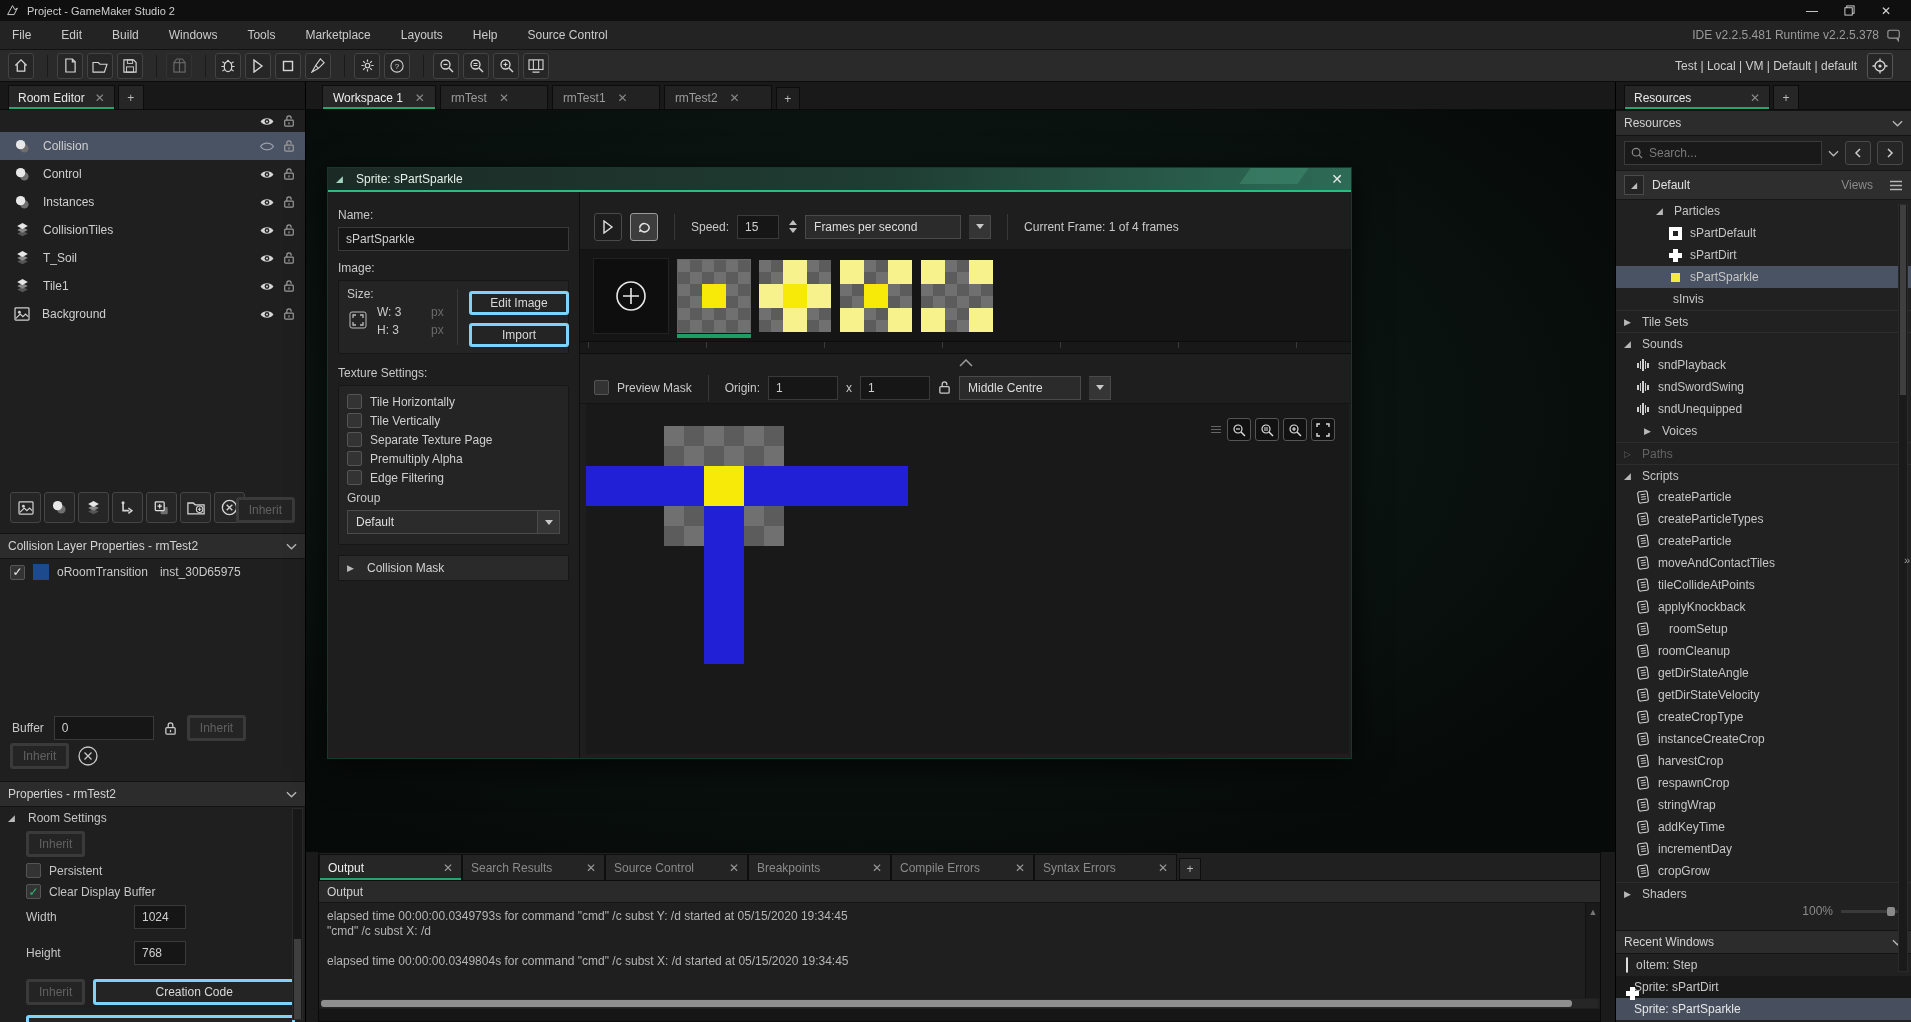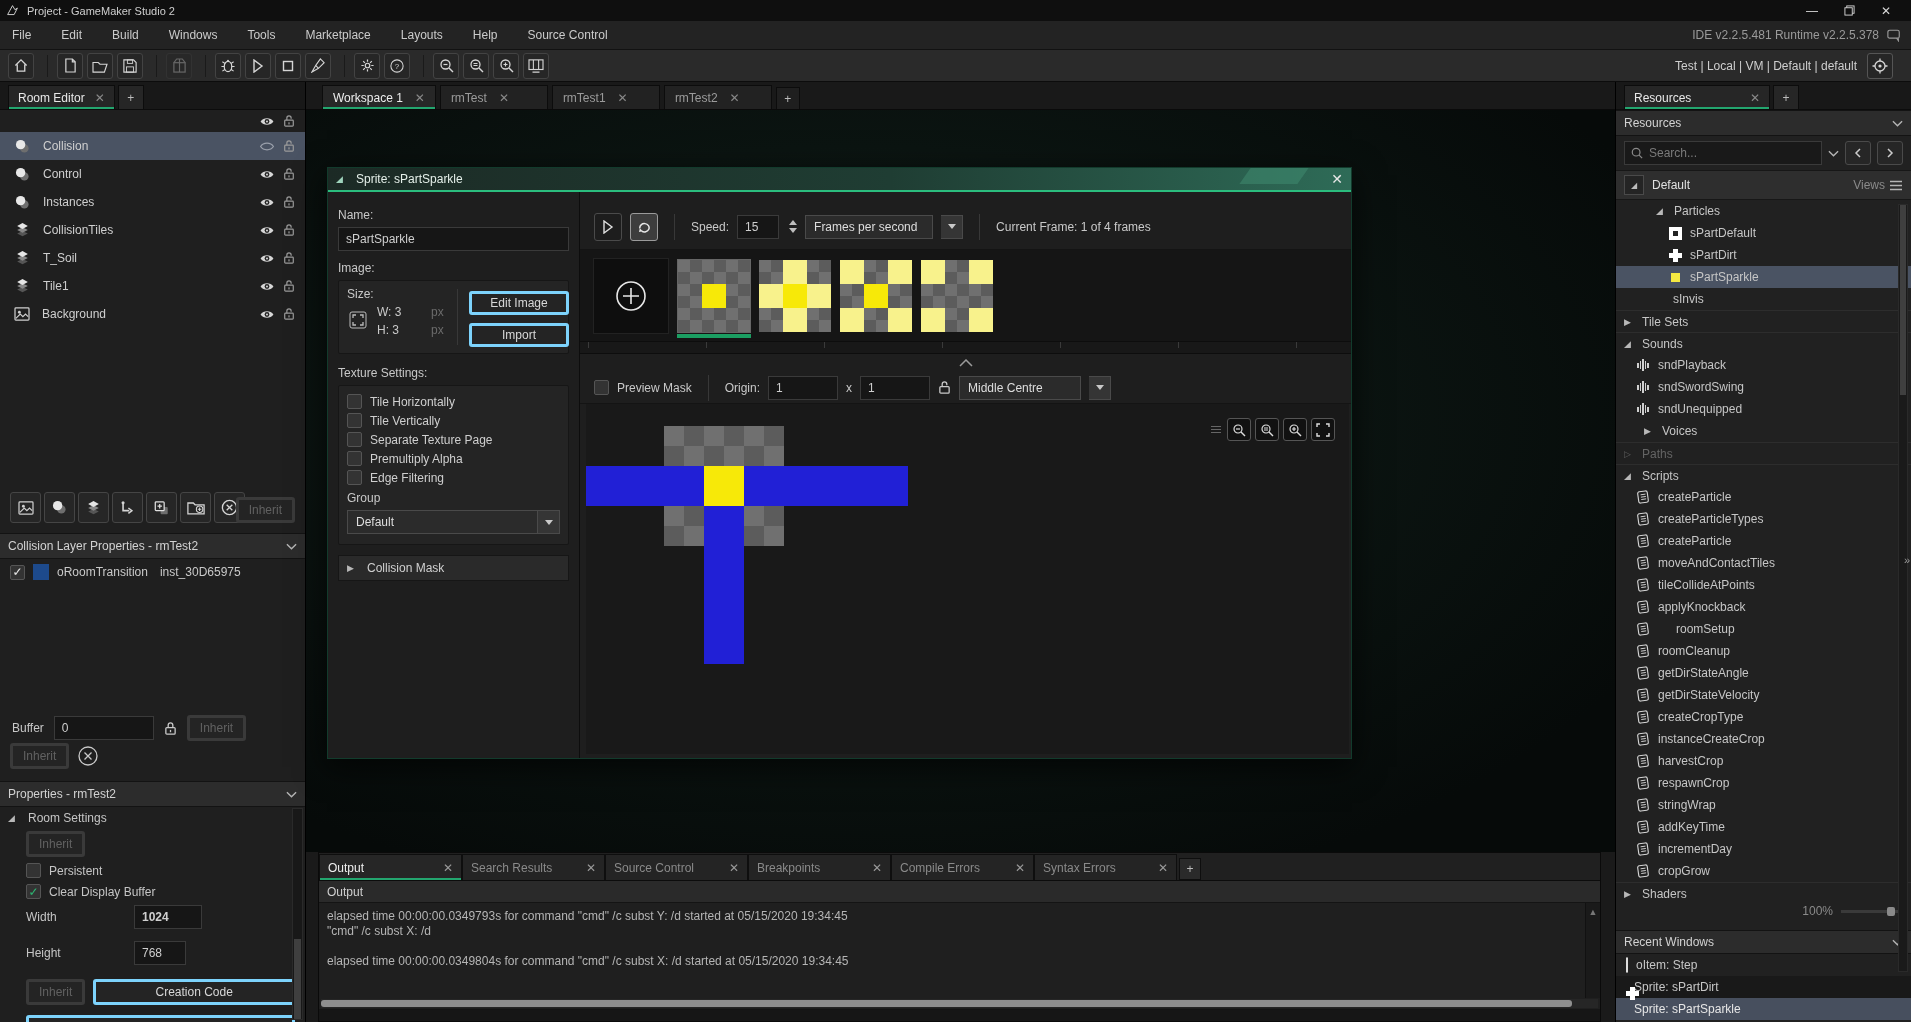--- a/index.html
+++ b/index.html
@@ -96,21 +96,21 @@
   .cmask{height:26px;background:#2a2a2a;border:1px solid #161616;display:flex;align-items:center;gap:8px;padding:0 8px;margin-top:8px;color:#d0d0d0;}
 
   .playrow{height:46px;display:flex;align-items:center;gap:8px;padding:0 14px;border-bottom:1px solid #141414;flex:none;}
   .pr-sep{width:1px;height:26px;background:#383838;margin:0 8px;}
   .sq-btn{width:28px;height:28px;background:#1d1d1d;border:1px solid #4a4a4a;border-radius:3px;display:flex;align-items:center;justify-content:center;color:#e0e0e0;}
   .sq-btn.active{background:#3d3d3d;border-color:#9a9a9a;}
   .spin{display:flex;flex-direction:column;gap:3px;margin-left:2px;}
   .spin i{width:0;height:0;border-left:4px solid transparent;border-right:4px solid transparent;}
   .spin .up{border-bottom:5px solid #bdbdbd;}
   .spin .dn{border-top:5px solid #bdbdbd;}
-  .ddw{width:128px;flex:none;}
+  .ddw{width:156px;flex:none;}
   .framestrip{height:92px;background:#151515;border-bottom:1px solid #0d0d0d;display:flex;align-items:center;gap:9px;padding:0 13px;flex:none;}
   .addframe{width:76px;height:76px;background:#0e0e0e;border:1px solid #222;display:flex;align-items:center;justify-content:center;flex:none;}
   .frame{width:72px;height:72px;position:relative;flex:none;
     background-color:var(--checker-light);
     background-image:linear-gradient(45deg,var(--checker-dark) 25%,transparent 25%,transparent 75%,var(--checker-dark) 75%),linear-gradient(45deg,var(--checker-dark) 25%,transparent 25%,transparent 75%,var(--checker-dark) 75%);
     background-size:24px 24px;background-position:0 0,12px 12px;}
   .frame.sel{outline:1px solid #666;}
   .frame.sel::after{content:"";position:absolute;left:-1px;right:-1px;bottom:-6px;height:4px;background:#1b9e62;}
   .fcell{position:absolute;width:24px;height:24px;}
   .fcell.c2{background:var(--yellow-bright);}
@@ -142,21 +142,21 @@
   .out-vscroll{position:absolute;right:0;top:0;bottom:0;width:15px;background:#1a1a1a;border-left:1px solid #111;display:flex;flex-direction:column;align-items:center;padding-top:2px;color:#777;font-size:9px;}
   .out-hscroll{height:9px;background:#262626;position:relative;flex:none;margin:1px 2px;}
   .out-hscroll .thumb{position:absolute;left:0;top:1px;height:7px;width:98%;background:#8f8f8f;border-radius:3px;}
   .out-bottom{height:12px;background:#161616;flex:none;}
 
   .search-row{height:34px;display:flex;align-items:center;gap:6px;padding:0 8px;}
   .search-box{flex:1;height:24px;background:#191919;border:1px solid #3a3a3a;display:flex;align-items:center;gap:6px;padding:0 6px;color:#7a7a7a;}
   .nav-btn{width:26px;height:24px;background:#262626;border:1px solid #4a4a4a;border-radius:3px;display:flex;align-items:center;justify-content:center;color:#ccc;}
   .root-row{height:30px;background:#2e2e2e;border-top:1px solid #171717;border-bottom:1px solid #171717;display:flex;align-items:center;gap:8px;padding:0 8px;color:#e0e0e0;}
   .root-box{width:20px;height:20px;border:1px solid #4a4a4a;background:#242424;display:flex;align-items:center;justify-content:center;font-size:8px;color:#bbb;}
-  .root-right{margin-left:auto;display:flex;align-items:center;gap:4px;color:#8a8a8a;justify-content:center;}
+  .root-right{margin-left:auto;display:flex;align-items:center;gap:16px;color:#8a8a8a;justify-content:center;}
   .tree{}
   .trow{height:22px;display:flex;align-items:center;color:#c6c6c6;position:relative;}
   .trow.sep{border-top:1px solid #2d2d2d;}
   .trow.sel{background:var(--sel);}
   .trow.dim{color:#646464;}
   .trow .ticon{display:flex;align-items:center;justify-content:center;width:18px;flex:none;}
   .zoom-row{position:absolute;right:12px;bottom:104px;display:flex;align-items:center;gap:8px;color:#8a8a8a;}
   .slider{width:58px;height:3px;background:#3a3a3a;position:relative;}
   .slider .knob{position:absolute;left:46px;top:-3px;width:8px;height:9px;background:#8a8a8a;border-radius:2px;}
   .recent{position:absolute;left:0;right:0;bottom:2px;}
@@ -652,21 +652,21 @@
       <div class="prow">
         <span class="chk"></span>
         <span>Persistent</span>
       </div>
       <div class="prow">
         <span class="chk on green">✓</span>
         <span>Clear Display Buffer</span>
       </div>
       <div class="prow">
         <span style="width:100px;">Width</span>
-        <input class="ti" style="width: 68px; font-weight: bold;" value="1024">
+        <input class="ti" style="width: 52px;" value="1024">
       </div>
       <div class="prow" style="margin-top:6px;">
         <span style="width:100px;">Height</span>
         <input class="ti" style="width: 52px;" value="768">
       </div>
       <div class="prow" style="margin-top:8px;">
         <span class="btn disabled">Inherit</span>
         <span class="btn" style="flex:1;justify-content:center;">Creation Code</span>
       </div>
       <div class="prow" style="margin-top:4px;">
@@ -1135,21 +1135,21 @@
           </span>
           <span style="margin-left: 6px;">applyKnockback</span>
         </div>
         <div class="trow">
           <span class="ticon" style="margin-left: 18px;">
             <svg width="14" height="14" viewBox="0 0 16 16">
               <rect x="2.5" y="1.5" width="11" height="13" rx="2" fill="none" stroke="#d5d5d5" stroke-width="1.3" transform="rotate(-8 8 8)"></rect>
               <path d="M5.2 5.5 L10.8 4.7 M5.6 8.2 L11.2 7.4 M6 10.9 L11.6 10.1" stroke="#d5d5d5" stroke-width="1.1"></path>
             </svg>
           </span>
-          <span style="margin-left: 13px; padding-left: 11px;">roomSetup</span>
+          <span style="margin-left: 6px; padding-left: 11px;">roomSetup</span>
         </div>
         <div class="trow">
           <span class="ticon" style="margin-left: 18px;">
             <svg width="14" height="14" viewBox="0 0 16 16">
               <rect x="2.5" y="1.5" width="11" height="13" rx="2" fill="none" stroke="#d5d5d5" stroke-width="1.3" transform="rotate(-8 8 8)"></rect>
               <path d="M5.2 5.5 L10.8 4.7 M5.6 8.2 L11.2 7.4 M6 10.9 L11.6 10.1" stroke="#d5d5d5" stroke-width="1.1"></path>
             </svg>
           </span>
           <span style="margin-left: 6px;">roomCleanup</span>
         </div>

